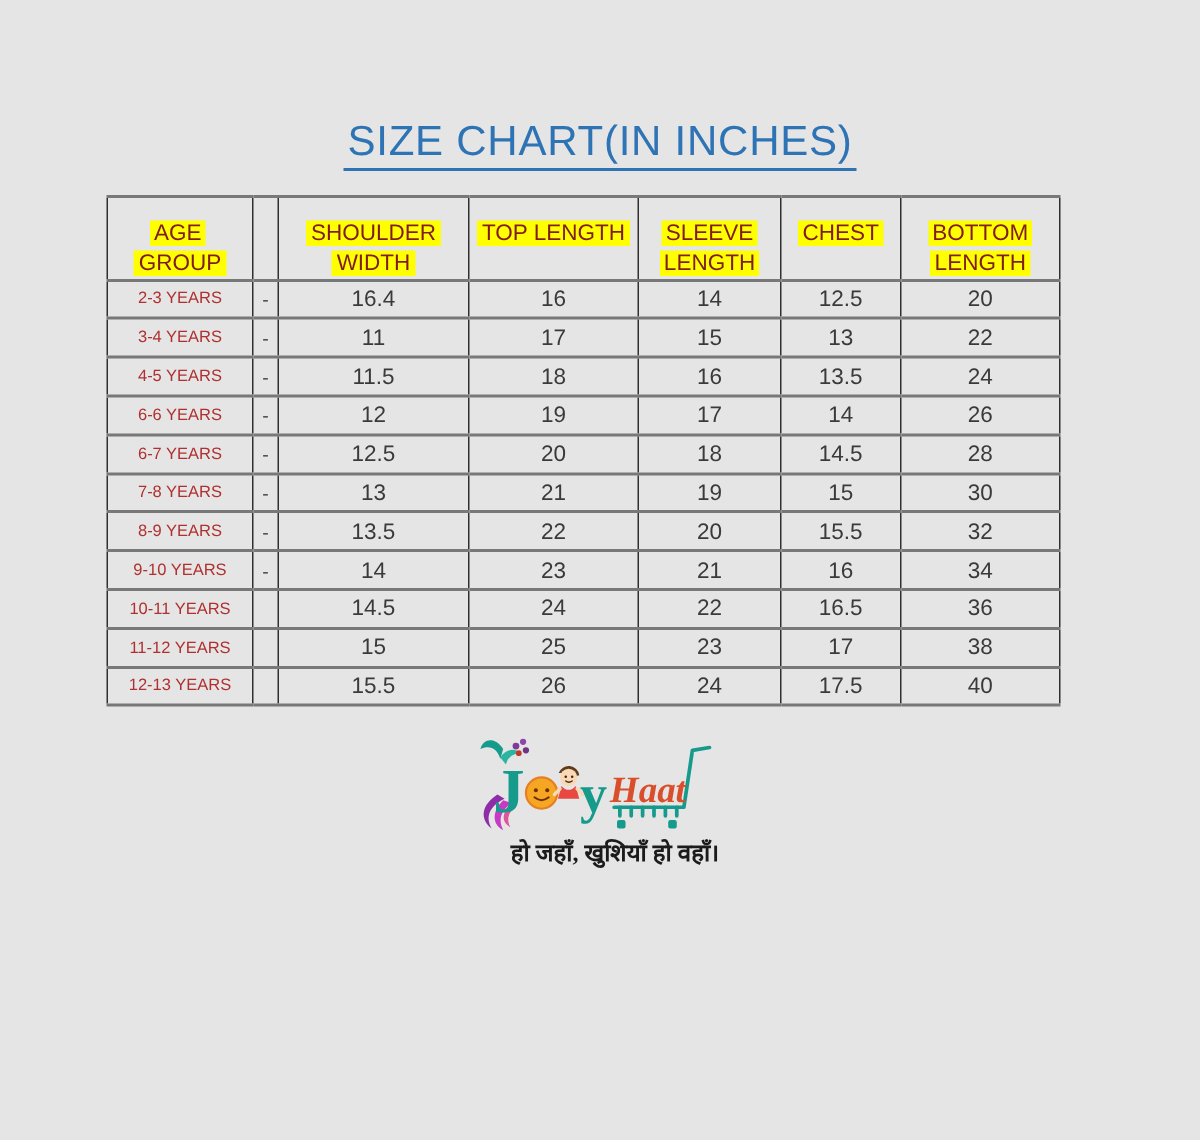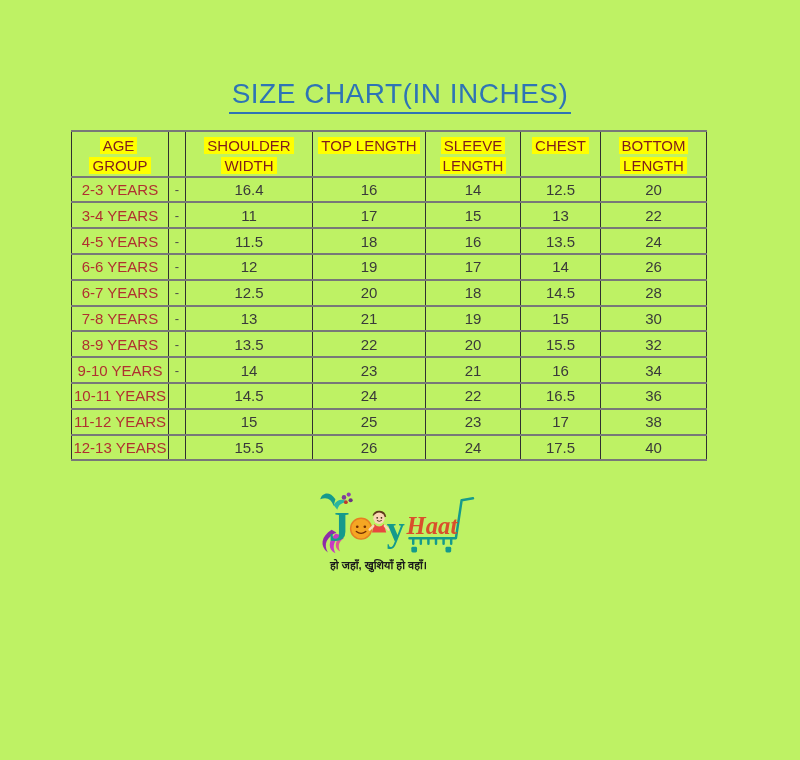--- a/index.html
+++ b/index.html
@@ -1,21 +1,21 @@
 <!DOCTYPE html>
 <html><head>
 <meta charset="utf-8">
 <style>
   * { margin: 0; padding: 0; box-sizing: border-box; }
   html, body { background: #ffffff; }
   .page {
     position: relative;
     width: 800px;
     height: 760px;
-    background: #bef264;
+    background: #e5e5e5;
     font-family: "Liberation Sans", sans-serif;
     overflow: hidden;
   }
 
   
   .title-wrap {
     position: absolute;
     top: 78px;
     left: 0;
     width: 100%;
@@ -45,56 +45,57 @@
     border-right: 1.5px solid #303030;
     border-top: 2.5px solid #787878;
     border-bottom: 2.5px solid #787878;
     text-align: center;
     padding: 0;
     overflow: hidden;
   }
   .size-table thead tr { height: 38px; }
   .size-table thead th {
     vertical-align: top;
-    padding-top: 4px;
+    padding-top: 14px;
     font-weight: 400;
   }
   .hl {
     display: inline;
     background: #FFFF00;
     color: #7F1D1D;
     font-size: 15px;
     line-height: 1.32;
     padding: 0 3px;
     -webkit-box-decoration-break: clone;
     box-decoration-break: clone;
   }
   .hl:empty { background: transparent; padding: 0; }
   .size-table tbody tr { height: 25.8px; }
-  .size-table td.age  { color: #B03030; font-size: 15px; }
+  .size-table td.age  { color: #B03030; font-size: 11px; }
   .size-table td.dash { color: #4a4a4a; font-size: 13px; }
   .size-table td.val  { color: #3a3a3a; font-size: 15px; }
 
   
   .logo-svg {
     position: absolute;
     left: 318px;
     top: 486px;
     width: 162px;
     height: 74px;
   }
   .tagline {
     position: absolute;
     top: 557px;
     left: 330px;
     width: 160px;
-    font-size: 11px;
+    text-align: center;
+    font-size: 16px;
     font-weight: 700;
     color: #1b1b1b;
-    font-family: Liberation Sans, sans-serif;
+    font-family: Liberation Serif, serif;
     white-space: nowrap;
   }
 </style>
 </head>
 <body>
 
 <div class="page">
 
   <div class="title-wrap">
     <span class="title">SIZE CHART(IN INCHES)</span>

